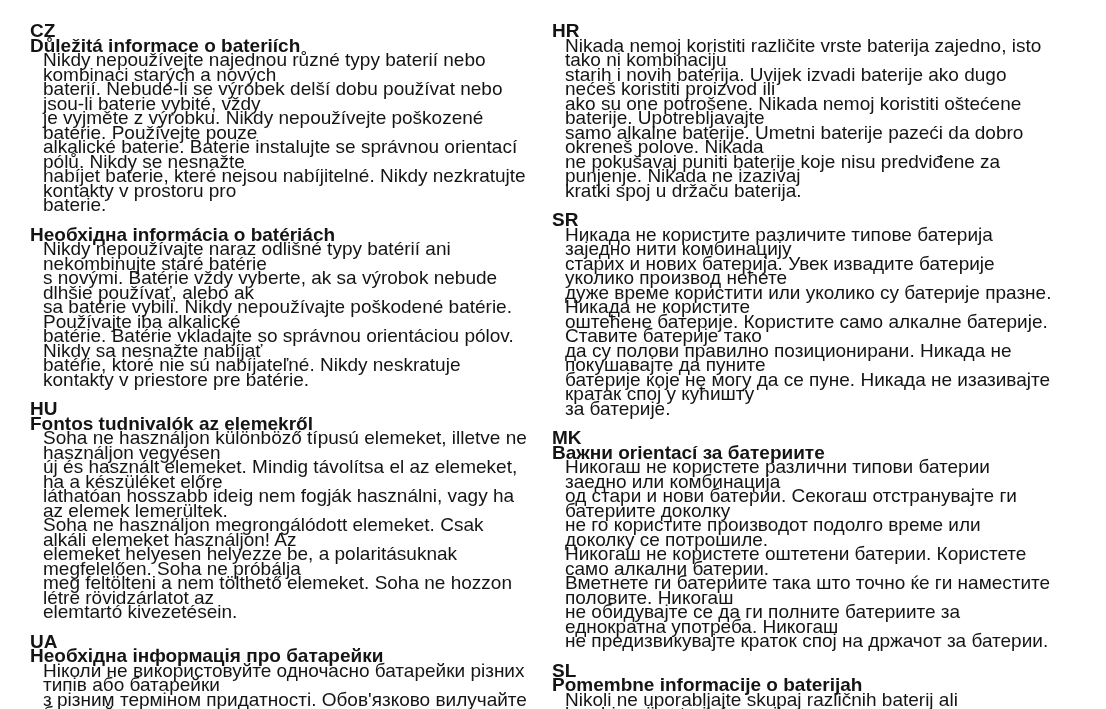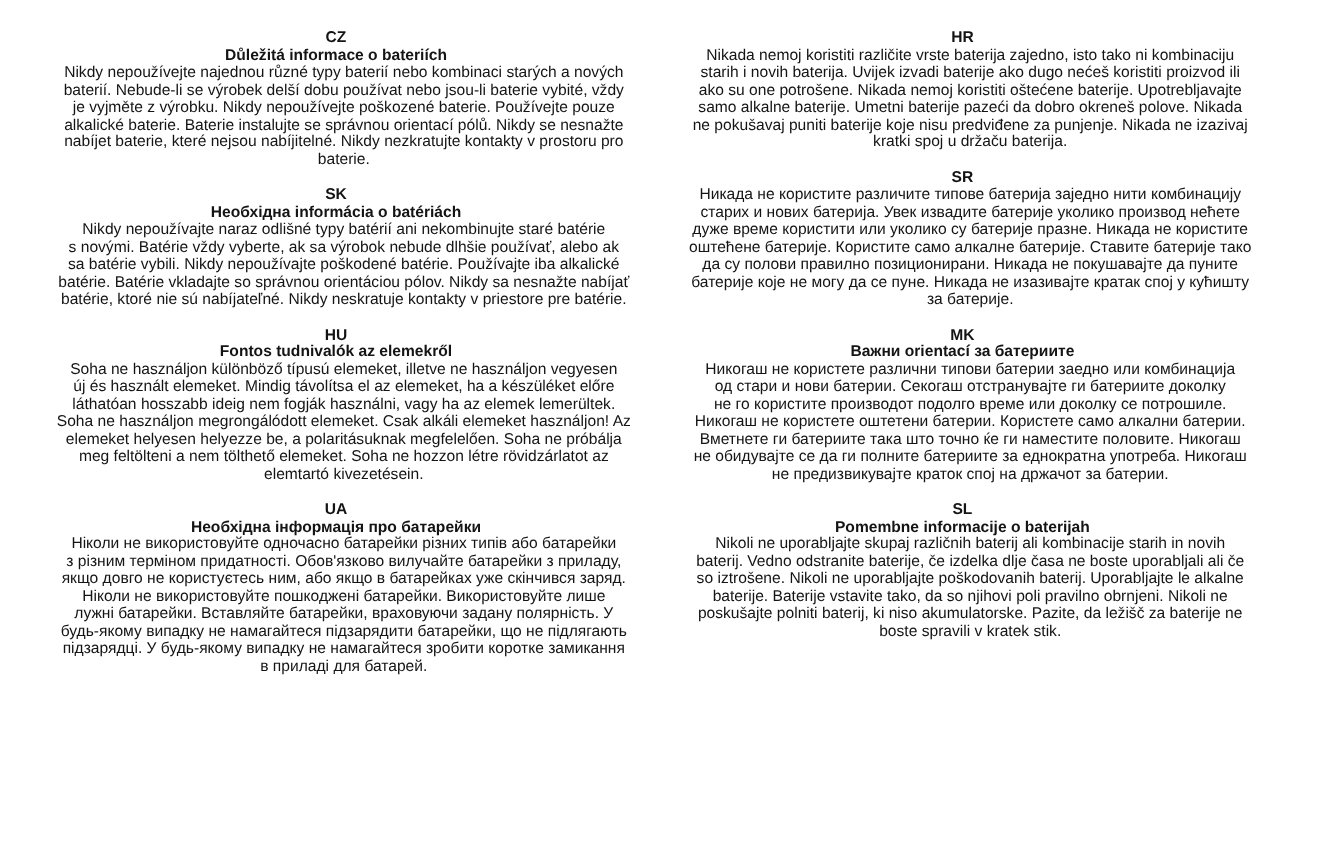--- a/index.html
+++ b/index.html
@@ -23,23 +23,22 @@
   }
   .column {
     position: absolute;
     top: 24px;
     width: 500px;
   }
   .column-left  { left: 30px; }
   .column-right { left: 552px; }
   .section {
     margin: 0 0 15px 0;
-    font-size: 13px;
+    font-size: 19px;
     line-height: 14.5px;
-    text-align: center;
   }
   .section-label {
     font-weight: 700;
     white-space: pre-line;
   }
   .section-heading {
     font-weight: 700;
     white-space: pre-line;
   }
   .section-body {
@@ -60,21 +59,20 @@
       <div class="section-heading">Důležitá informace o bateriích</div>
       <div class="section-body">Nikdy nepoužívejte najednou různé typy baterií nebo kombinaci starých a nových
 baterií. Nebude-li se výrobek delší dobu používat nebo jsou-li baterie vybité, vždy
 je vyjměte z výrobku. Nikdy nepoužívejte poškozené baterie. Používejte pouze
 alkalické baterie. Baterie instalujte se správnou orientací pólů. Nikdy se nesnažte
 nabíjet baterie, které nejsou nabíjitelné. Nikdy nezkratujte kontakty v prostoru pro
 baterie.</div>
     </div>
 
     <div class="section">
-      <div class="section-label">SK</div>
       <div class="section-heading">Необхідна informácia o batériách</div>
       <div class="section-body">Nikdy nepoužívajte naraz odlišné typy batérií ani nekombinujte staré batérie
 s novými. Batérie vždy vyberte, ak sa výrobok nebude dlhšie používať, alebo ak
 sa batérie vybili. Nikdy nepoužívajte poškodené batérie. Používajte iba alkalické
 batérie. Batérie vkladajte so správnou orientáciou pólov. Nikdy sa nesnažte nabíjať
 batérie, ktoré nie sú nabíjateľné. Nikdy neskratuje kontakty v priestore pre batérie.</div>
     </div>
 
     <div class="section">
       <div class="section-label">HU</div>

